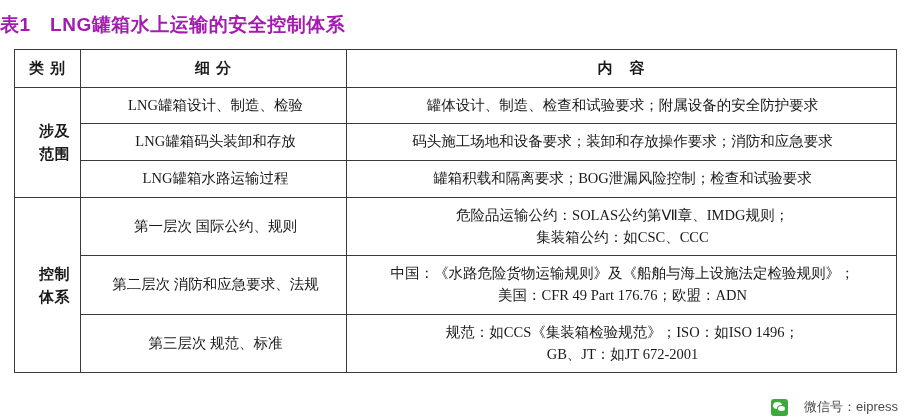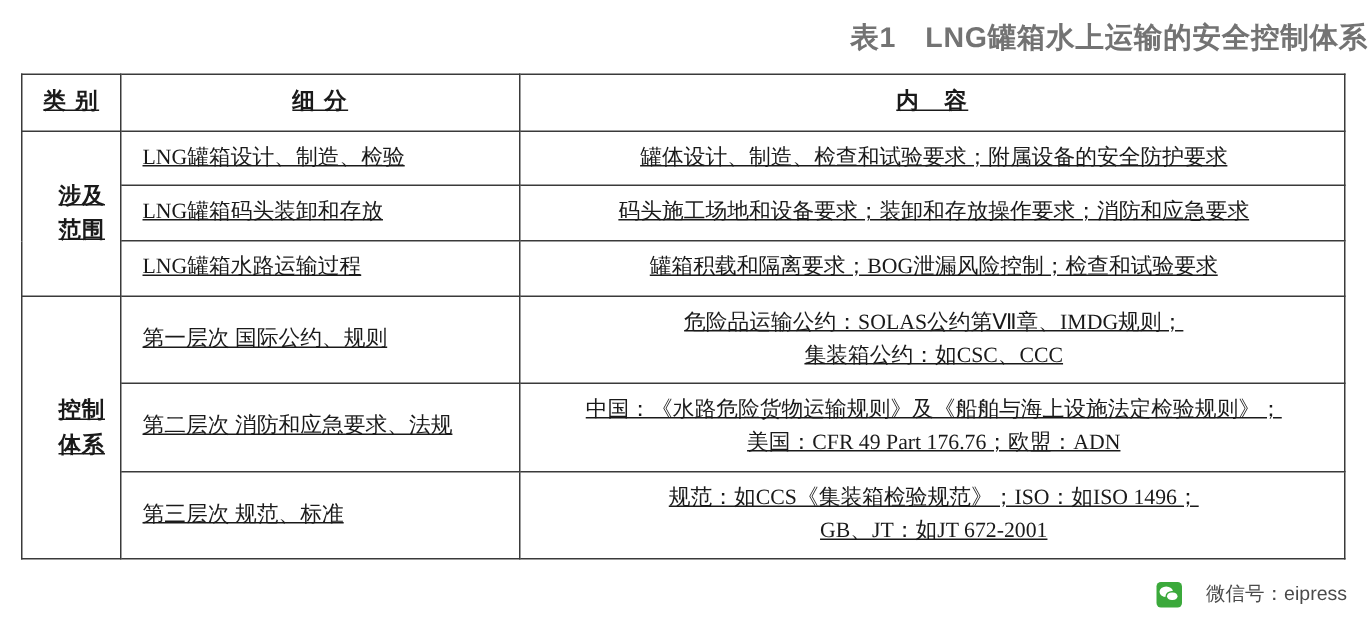--- a/index.html
+++ b/index.html
@@ -15,35 +15,34 @@
     overflow: hidden;
     position: relative;
   }
   .page {
     width: 912px;
     height: 419px;
     position: relative;
     box-sizing: border-box;
   }
   .title {
-    text-align: right;
+    text-align: left;
     font-family: "Liberation Sans", sans-serif;
     font-weight: bold;
     font-size: 19px;
     letter-spacing: 0.5px;
     padding-top: 12px;
     padding-bottom: 11px;
-    color: #737373;
+    color: #a21caf;
   }
   table.main {
     border-collapse: collapse;
     width: 882px;
     margin: 0 14px;
     table-layout: fixed;
-    text-decoration: underline;
   }
   table.main td, table.main th {
     border: 1px solid #3a3a3a;
     padding: 0;
     vertical-align: middle;
   }
   .cell {
     padding: 7px 10px;
     font-size: 14.5px;
     line-height: 1.5;
@@ -59,38 +58,38 @@
   .cat .cell {
     text-align: right;
     font-weight: bold;
     font-family: "Liberation Sans", sans-serif;
     font-size: 15px;
     line-height: 1.55;
     letter-spacing: 0.5px;
   }
   .sub .cell {
     padding-left: 14px;
-    text-align: left;
+    text-align: center;
     font-size: 14.5px;
   }
   .content .cell {
     padding-left: 12px;
     text-align: center;
     font-size: 14.5px;
   }
   .line2 {
     display: block;
   }
   col.c1 { width: 66px; }
   col.c2 { width: 266px; }
   col.c3 { width: 550px; }
   .watermark {
     position: absolute;
     right: 10px;
-    bottom: 12px;
+    bottom: 1px;
     display: flex;
     align-items: center;
     gap: 16px;
     font-family: "Liberation Sans", sans-serif;
     font-size: 13px;
     color: #4a4a4a;
     background: rgba(255,255,255,0.82);
     padding: 2px 4px;
     border-radius: 2px;
   }

